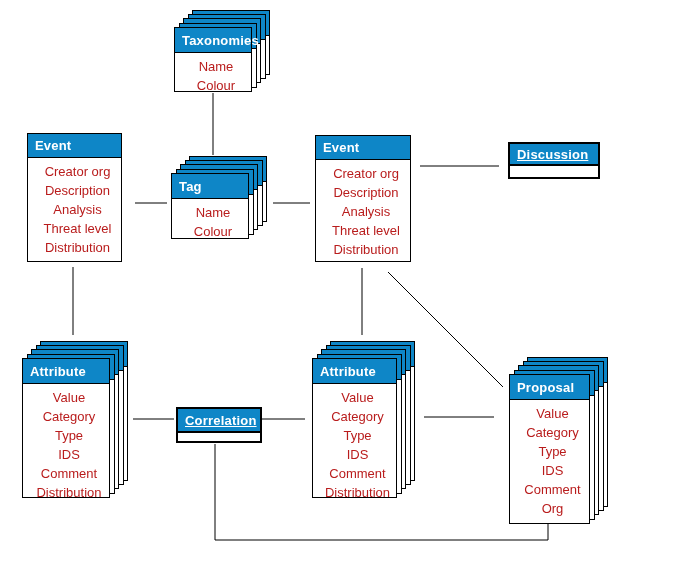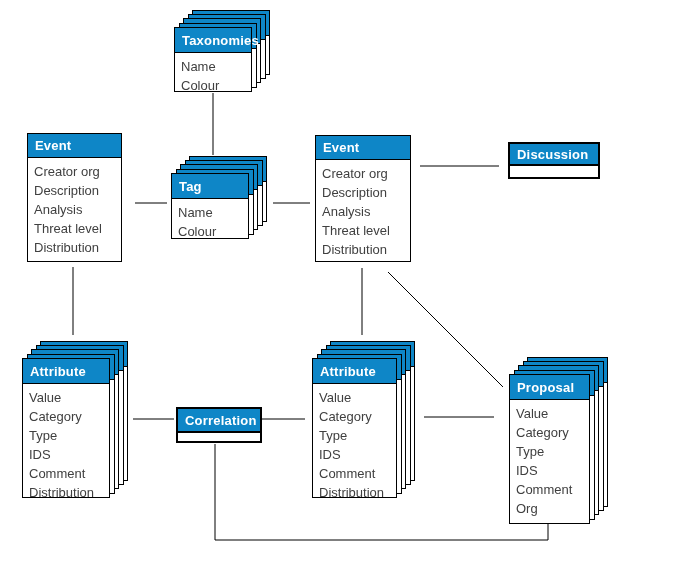--- a/index.html
+++ b/index.html
@@ -1,34 +1,34 @@
 <!DOCTYPE html>
 <html><head>
 <meta charset="utf-8">
 <style>
   html,body{margin:0;padding:0;}
   body{font-family:"Liberation Sans","DejaVu Sans",sans-serif;background:#fff;}
-  #canvas{position:relative;width:673px;height:580px;background:#ffffff;overflow:hidden;}
+  #canvas{position:relative;width:673px;height:580px;background:#ffffff;overflow:hidden;text-align:center;}
 
   .entity{position:absolute;--hh:25px;}
   .card{position:absolute;left:0;top:0;width:100%;height:100%;
         box-sizing:border-box;background:#fff;border:1px solid #000;}
   .layer1{left:5px;top:-4px;}
   .layer2{left:9px;top:-9px;}
   .layer3{left:14px;top:-13px;}
   .layer4{left:18px;top:-17px;}
   .hdr{height:var(--hh);background:#0e86c7;border-bottom:1px solid #000;box-sizing:border-box;}
   .front{z-index:5;}
   .front .hdr{display:flex;align-items:center;padding-left:7px;color:#fff;
               font-weight:bold;font-size:13px;letter-spacing:0.2px;}
-  .body{padding:4px 0 0 6px;font-size:13px;line-height:19px;color:#404040;}
+  .body{padding:4px 0 0 6px;font-size:13px;line-height:19px;color:#b91c1c;}
   .field-row{white-space:nowrap;}
 
   .thick .card{border-width:2px;}
-  .thick .hdr{border-bottom-width:2px;}
+  .thick .hdr{border-bottom-width:2px;text-decoration:underline;}
 
   
   .e-taxonomies{left:174px;top:27px;width:78px;height:65px;}
   .e-tag{left:171px;top:173px;width:78px;height:66px;border-radius:28px;}
   .e-event-left{left:27px;top:133px;width:95px;height:129px;--hh:24px;}
   .e-event-main{left:315px;top:135px;width:96px;height:127px;--hh:24px;}
   .e-discussion{left:508px;top:142px;width:92px;height:37px;--hh:22px;}
   .e-attribute-left{left:22px;top:358px;width:88px;height:140px;}
   .e-attribute-main{left:312px;top:358px;width:85px;height:140px;}
   .e-correlation{left:176px;top:407px;width:86px;height:36px;--hh:24px;}

